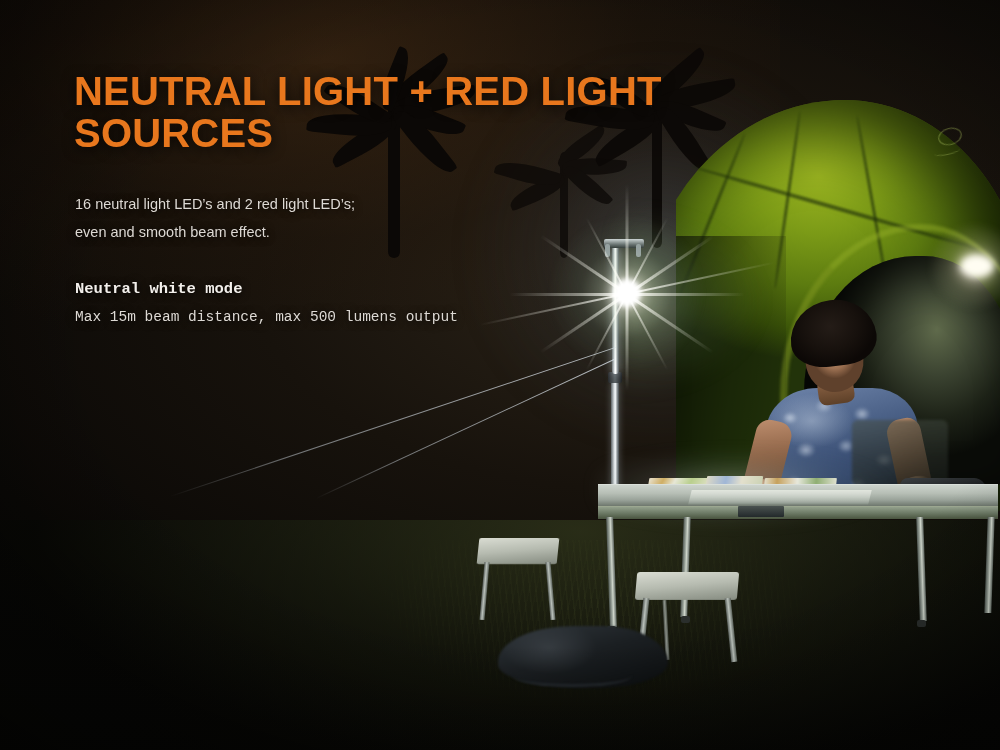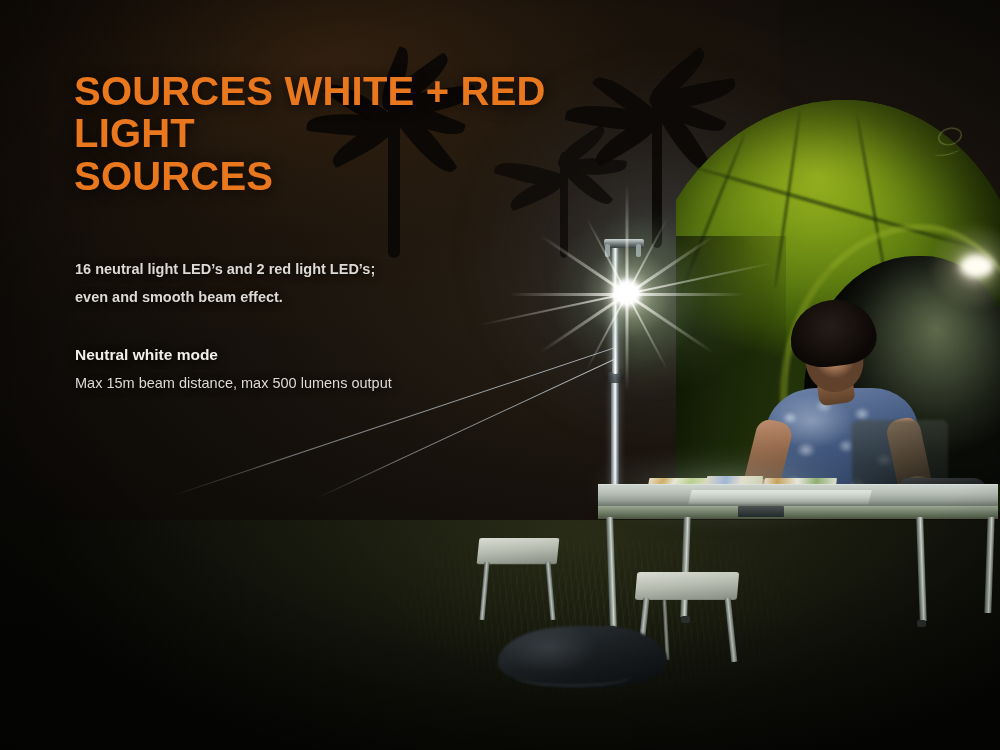--- a/index.html
+++ b/index.html
@@ -325,27 +325,27 @@
     position:absolute;left:74px;top:70px;width:600px;
   }
   #headline{
     margin:0;
     font-size:40px;line-height:1.06;font-weight:700;letter-spacing:.2px;
     color:#e8771d;
     white-space:pre-line;
     text-shadow:0 2px 14px rgba(0,0,0,.85);
   }
   #subcopy{
-    margin:58px 0 0 1px;
-    font-size:14.5px;line-height:1.95;font-weight:700;
+    margin:35px 0 0 1px;
+    font-size:14.5px;line-height:1.95;font-weight:400;
     color:#ddd9d4;
     white-space:pre-line;
     text-shadow:0 1px 8px rgba(0,0,0,.9);
   }
-  #mode-block{margin:34px 0 12px 1px;}
+  #mode-block{margin:34px 0 12px 1px;font-family:Liberation Mono, monospace;}
   #mode-title{
     margin:0;font-size:15.5px;font-weight:700;color:#f2efeb;
     text-shadow:0 1px 8px rgba(0,0,0,.9);
   }
   #mode-desc{
     margin:11px 0 0 0;font-size:14.5px;font-weight:400;color:#ddd9d4;
     text-shadow:0 1px 8px rgba(0,0,0,.9);
   }
 </style>
 </head>
@@ -476,21 +476,21 @@
   <div class="stool-leg" style="left:640px;top:598px;width:6px;height:66px;transform:rotate(6deg);"></div>
   <div class="stool-leg" style="left:728px;top:598px;width:6px;height:64px;transform:rotate(-6deg);"></div>
   <div class="stool-leg" style="left:664px;top:600px;width:4px;height:60px;transform:rotate(-3deg);opacity:.7;"></div>
 
   <div class="layer" id="backpack"></div>
   <div class="layer" id="backpack-strap"></div>
 
   <div class="layer" id="vignette"></div>
 
   <div id="copy">
-    <h1 id="headline">SOURCES WHITE + RED LIGHT
+    <h1 id="headline">NEUTRAL LIGHT + RED LIGHT
 SOURCES</h1>
     <p id="subcopy">16 neutral light LED’s and 2 red light LED’s;
 even and smooth beam effect.</p>
     <div id="mode-block">
       <p id="mode-title">Neutral white mode</p>
       <p id="mode-desc">Max 15m beam distance, max 500 lumens output</p>
     </div>
   </div>
 
 </div>

